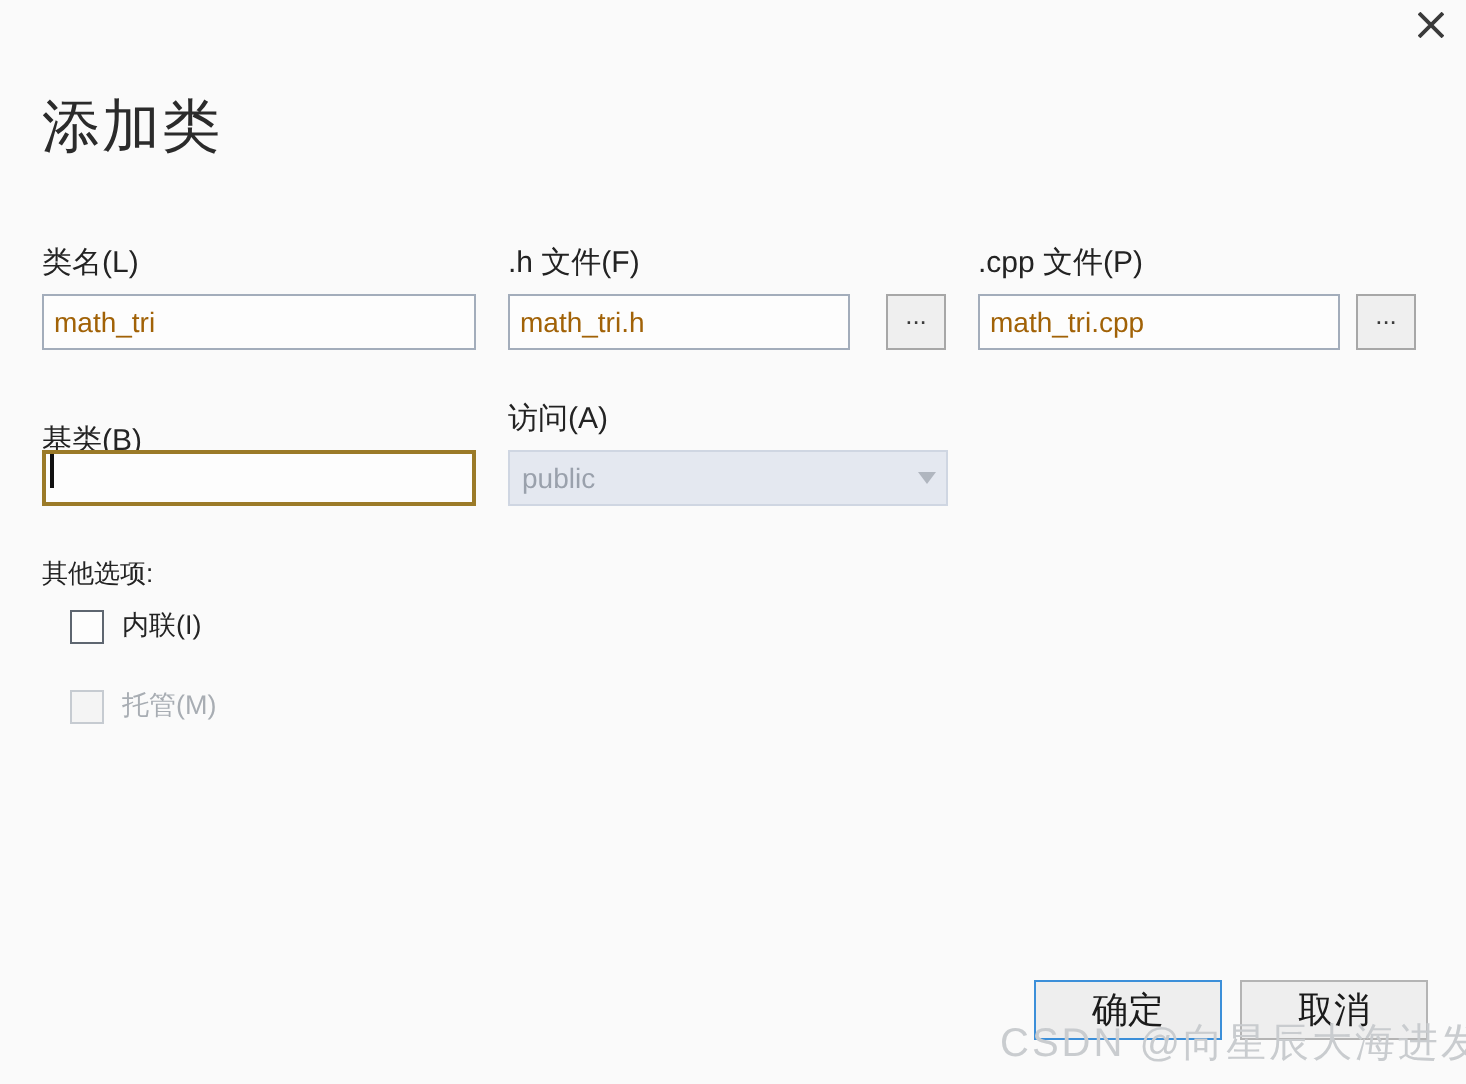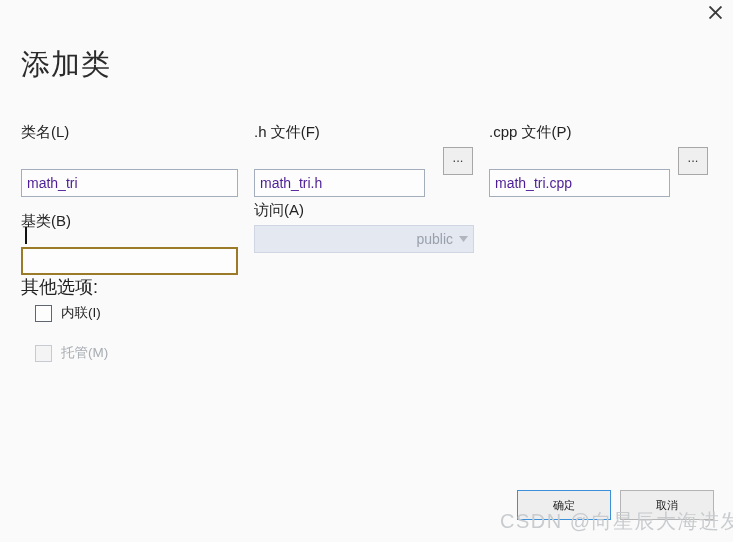--- a/index.html
+++ b/index.html
@@ -67,26 +67,25 @@
     white-space: nowrap;
   }
 
   .textbox {
     position: absolute;
     box-sizing: border-box;
     border: 1px solid #a3adbb;
     background: #fdfdfd;
     font-family: "Liberation Sans", "DejaVu Sans", sans-serif;
     font-size: 14px;
-    color: #4c1d95;
+    color: #a16207;
     padding: 12px 5px;
     height: 28px;
     line-height: 26px;
     outline: none;
-    margin-top: 22px;
   }
   .textbox.focused {
     border: 2px solid #9b7a28;
     background: #fdfdfd;
   }
 
   .caret {
     position: absolute;
     left: 25px;
     top: 227px;
@@ -115,21 +114,20 @@
 
   .combo {
     position: absolute;
     box-sizing: border-box;
     height: 28px;
     border: 1px solid #cfd6e2;
     background: #e4e8f0;
     display: flex;
     align-items: center;
     cursor: default;
-    text-align: right;
   }
   .combo .combo-value {
     flex: 1;
     padding-left: 6px;
     font-size: 14px;
     color: #9aa1ac;
     line-height: 20px;
     white-space: nowrap;
     overflow: hidden;
   }
@@ -138,21 +136,21 @@
     display: flex;
     align-items: center;
     justify-content: center;
   }
 
   
   .section-label {
     position: absolute;
     left: 21px;
     top: 278px;
-    font-size: 18px;
+    font-size: 13px;
     color: #232323;
     line-height: 18px;
     text-align: center;
   }
 
   .check-row {
     position: absolute;
     display: flex;
     align-items: center;
     gap: 9px;
@@ -176,21 +174,21 @@
     white-space: nowrap;
   }
   .check-row.disabled .check-label { color: #a8adb3; }
 
   
   .dlg-btn {
     position: absolute;
     box-sizing: border-box;
     width: 94px;
     height: 30px;
-    font-size: 11px;
+    font-size: 18px;
     color: #1b1b1b;
     background: #eeeeee;
     border: 1px solid #b4b4b4;
     display: flex;
     align-items: center;
     justify-content: center;
     cursor: pointer;
     font-family: "Liberation Sans", "DejaVu Sans", sans-serif;
   }
   .dlg-btn.default {

